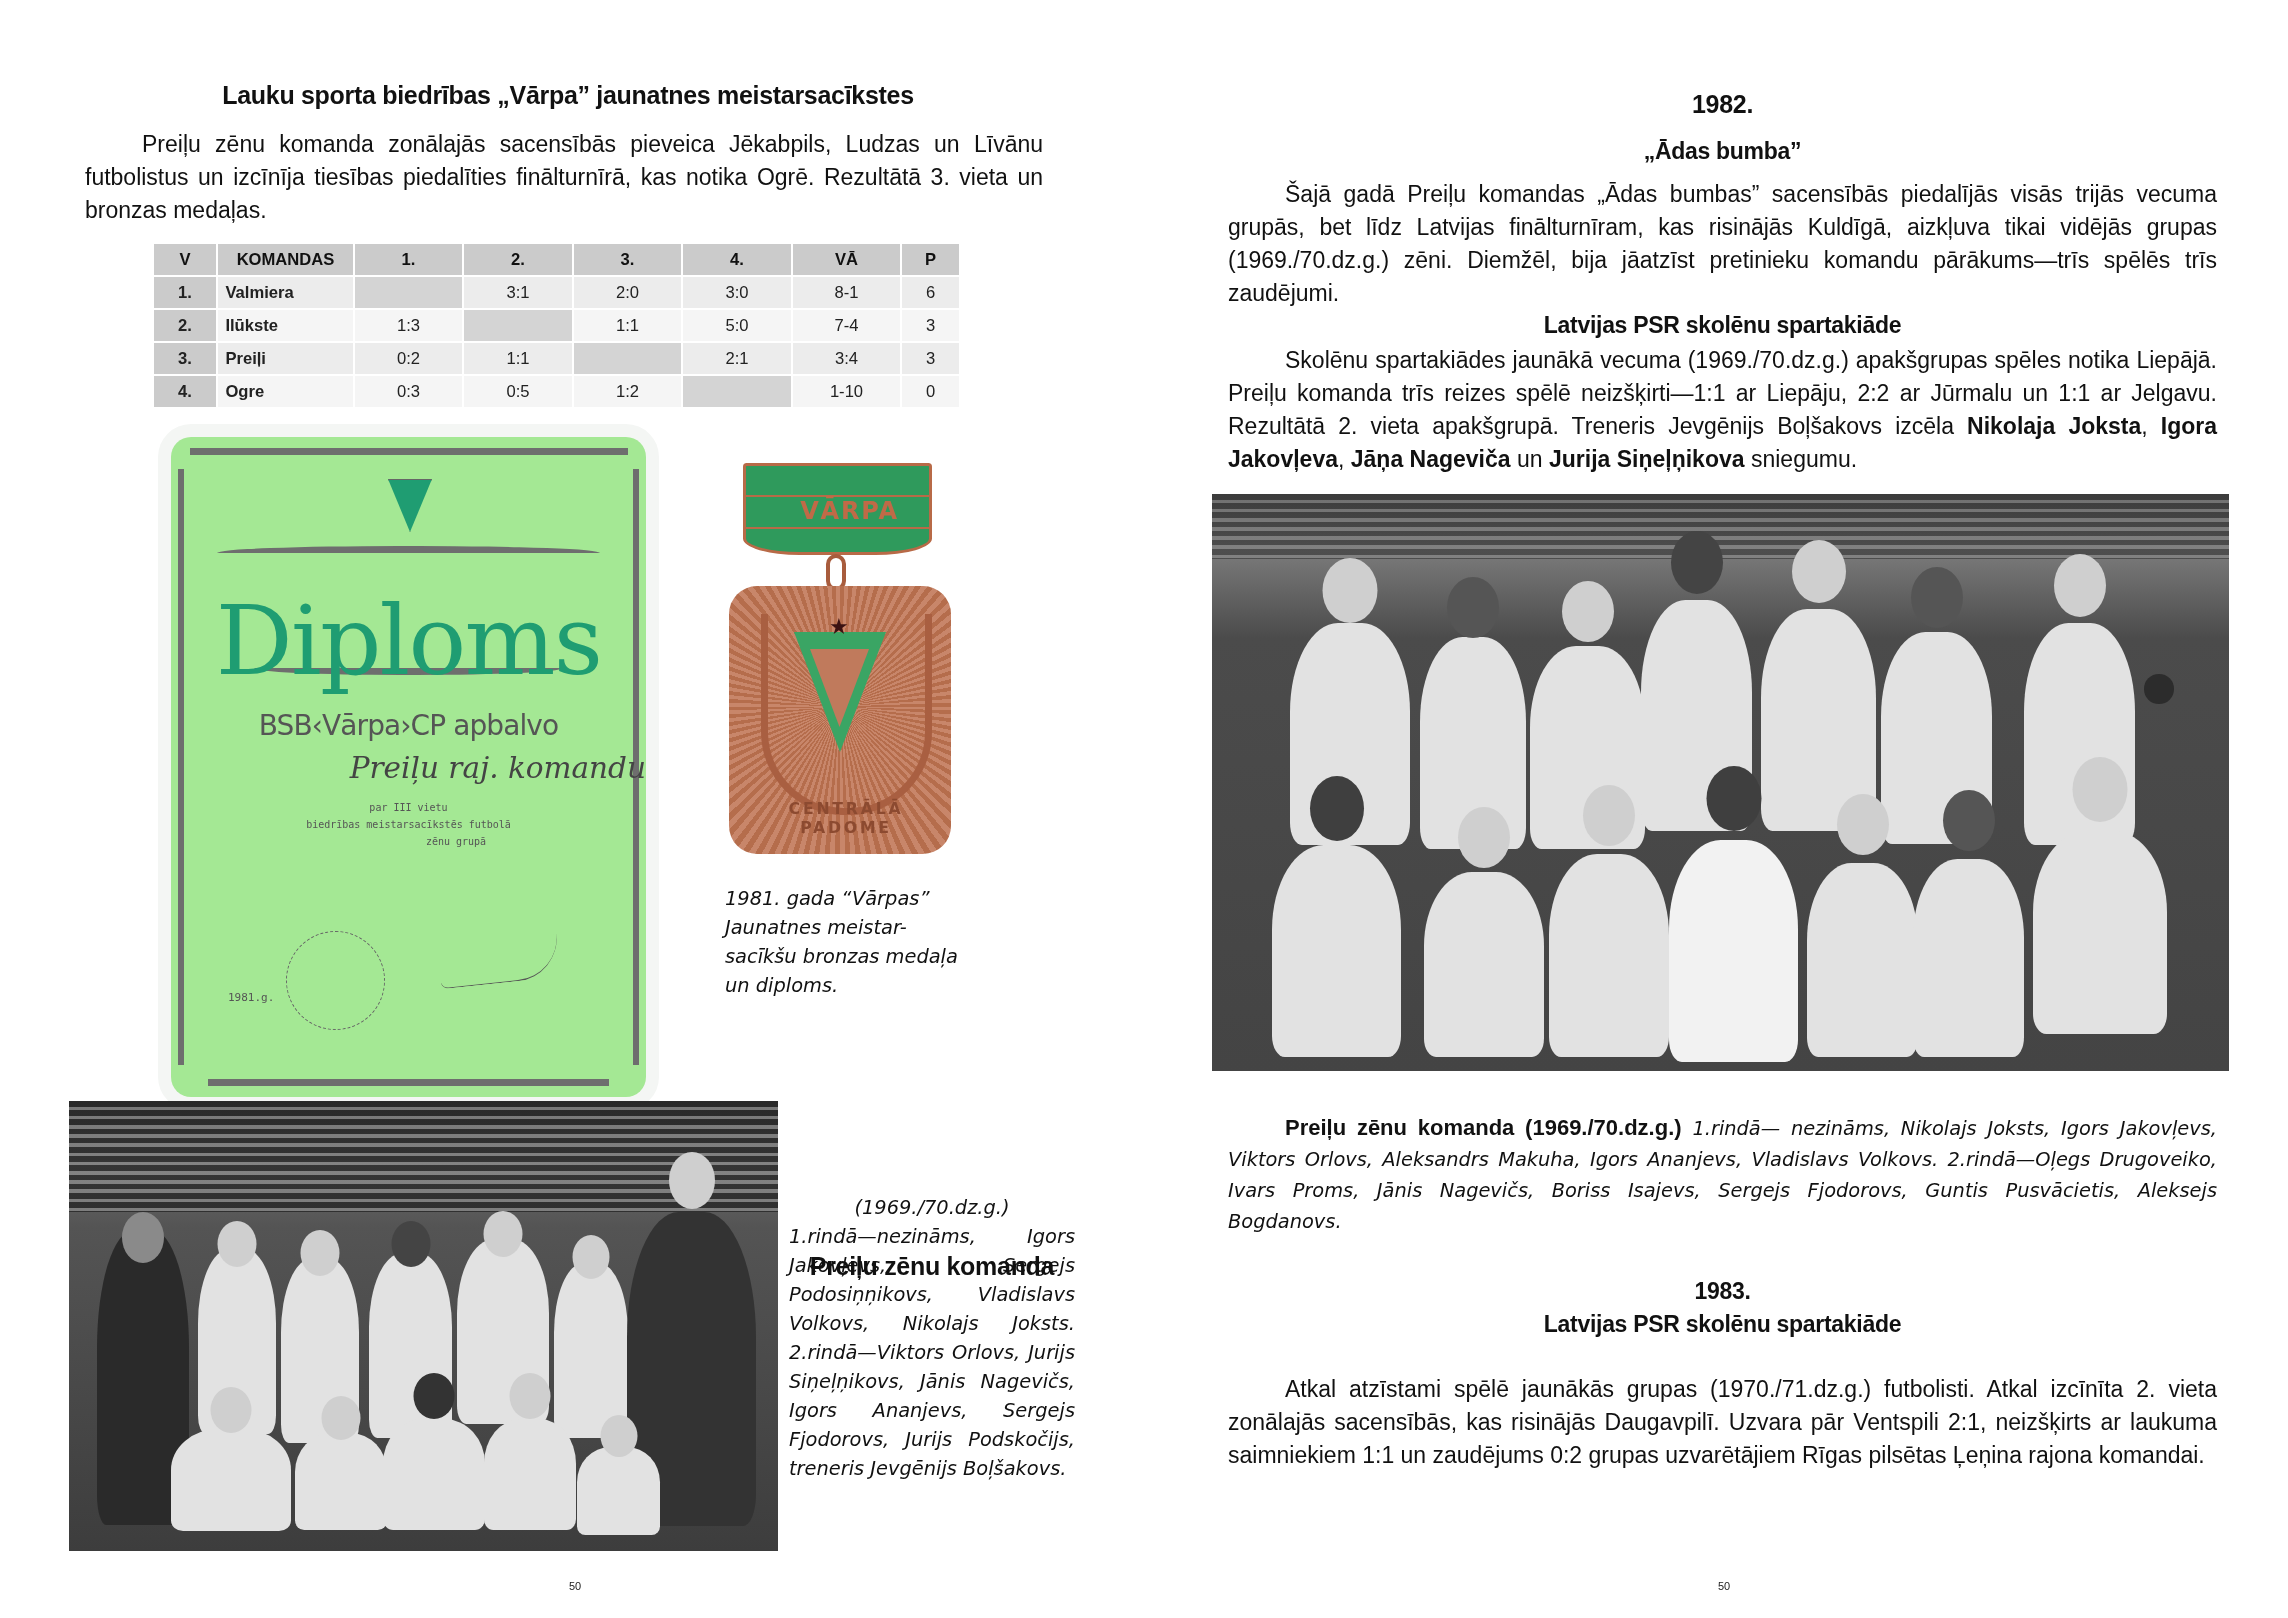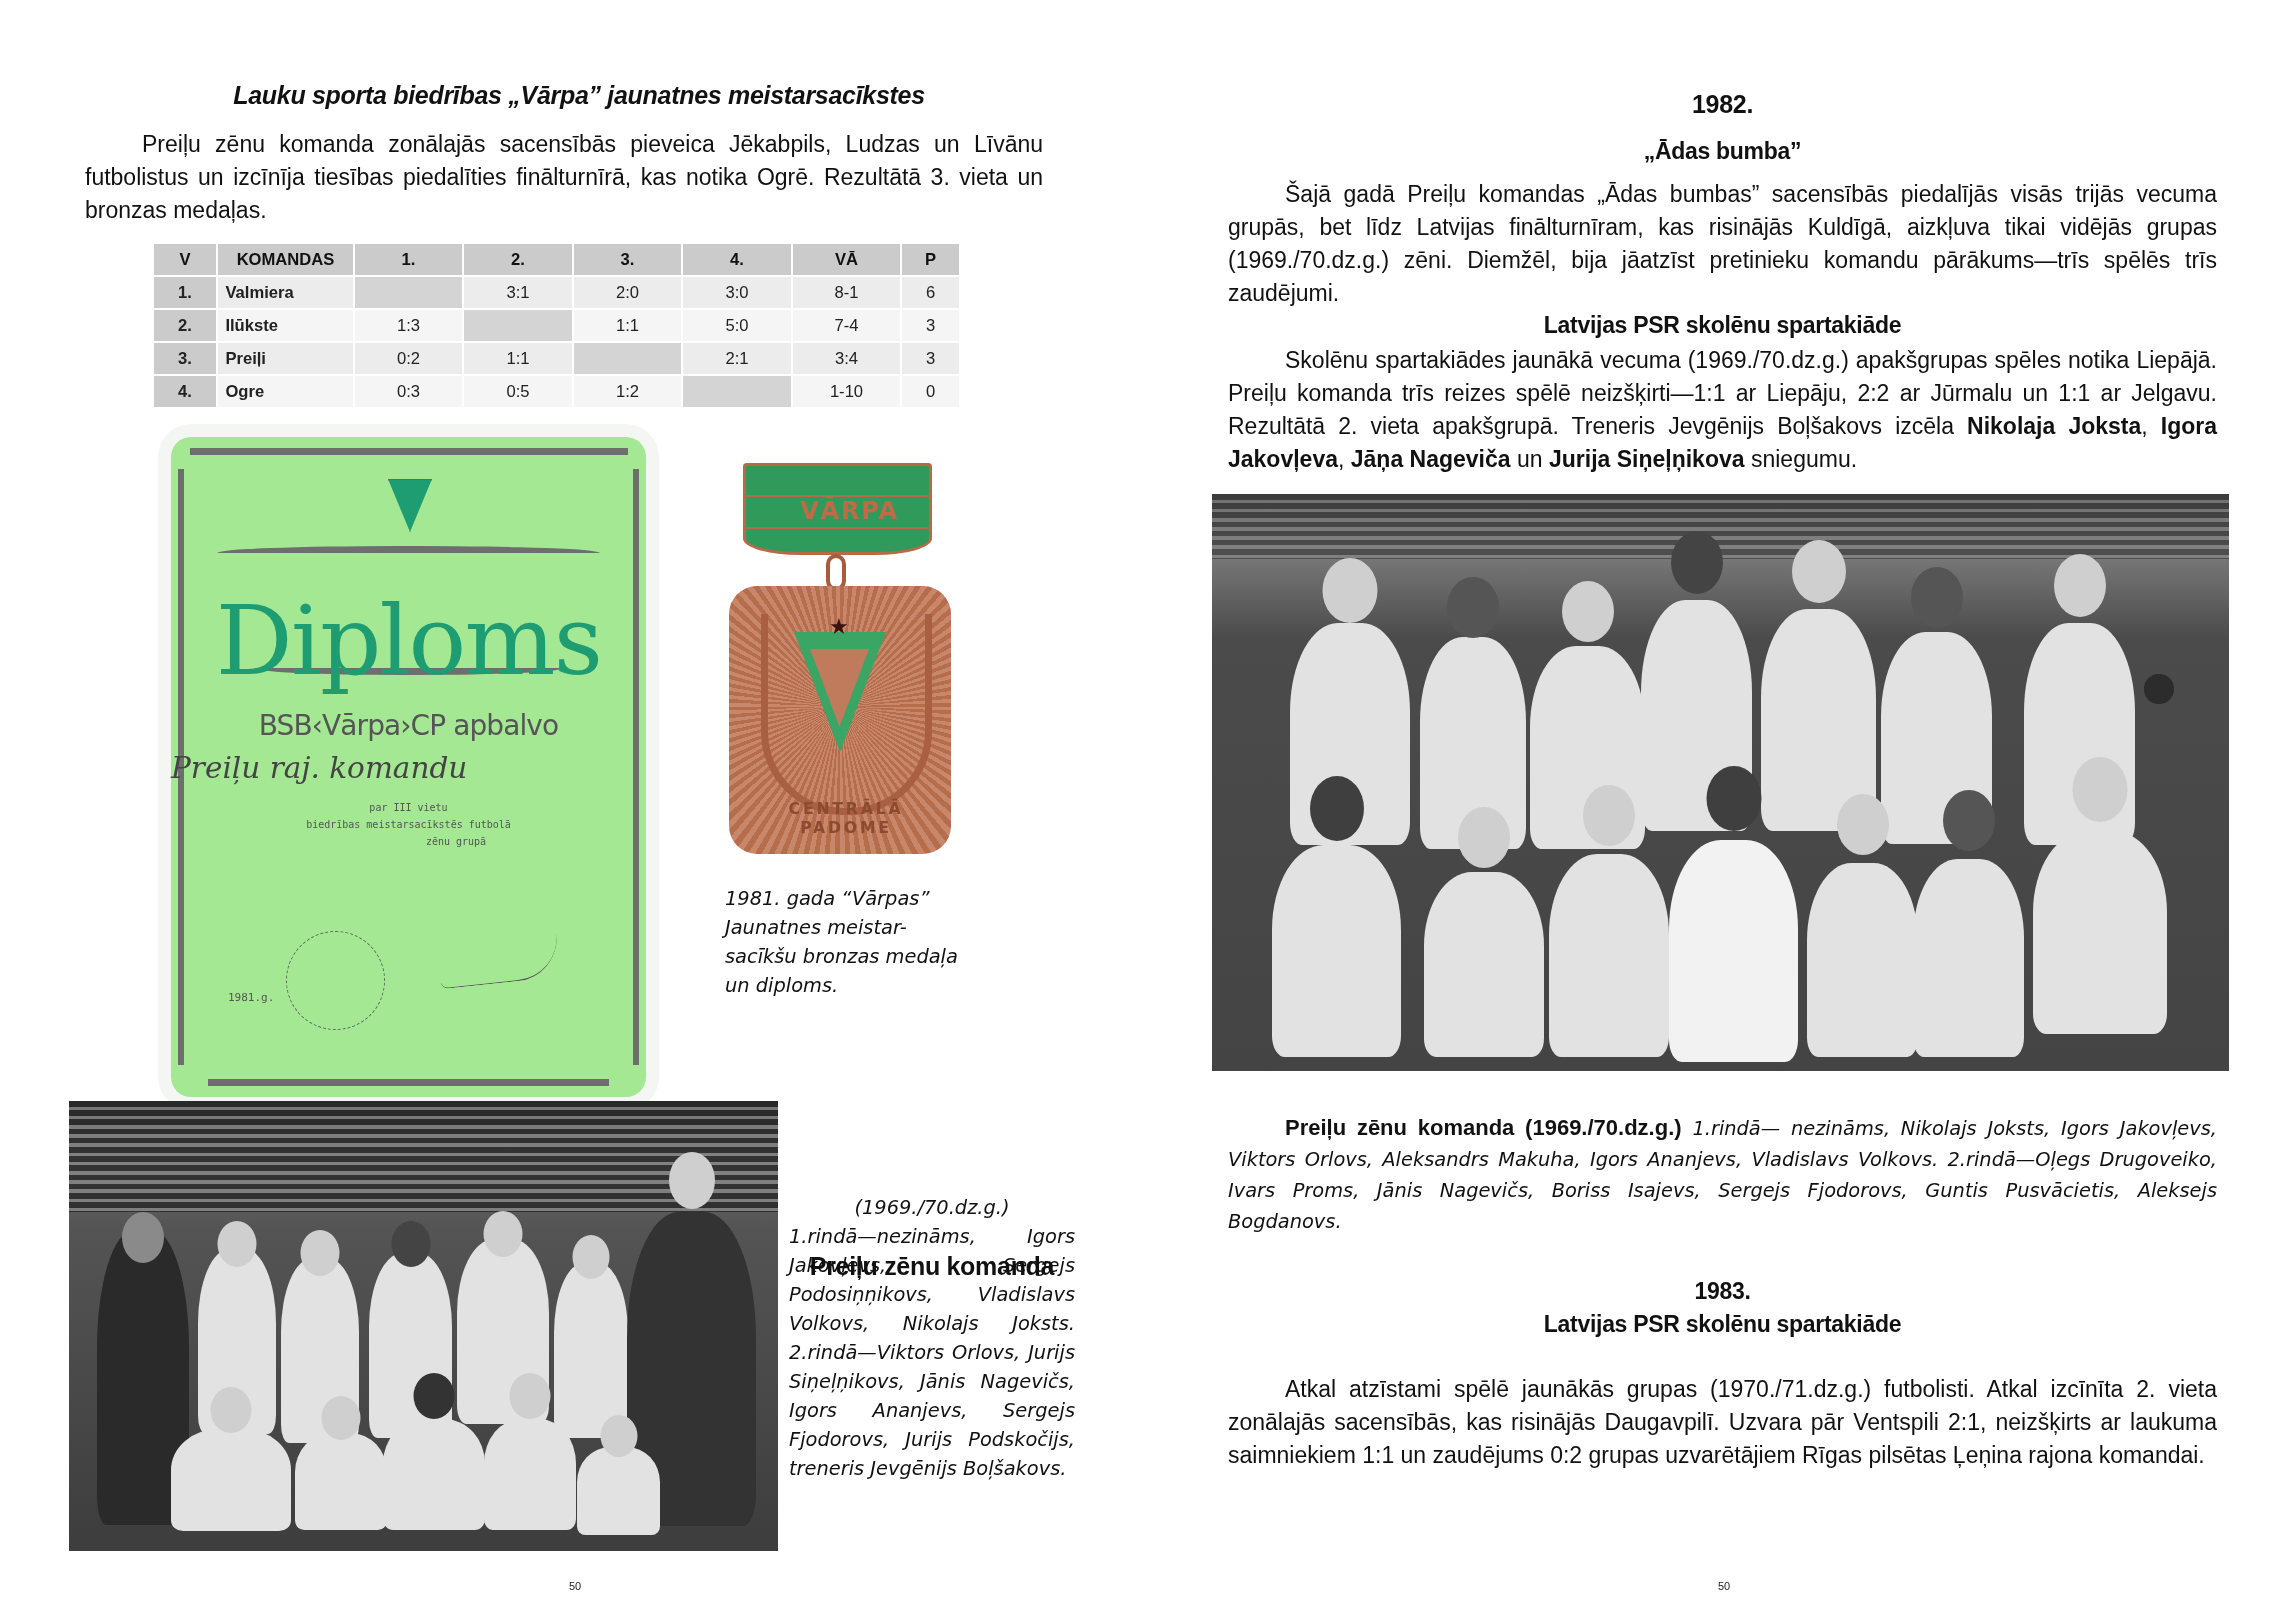--- a/index.html
+++ b/index.html
@@ -38,21 +38,21 @@
   .diploma {
     left:171px; top:437px; width:475px; height:660px; background:#a4e894; border-radius:20px;
     box-shadow:0 0 0 13px #f4f6f4;
   }
   .dip-bar { position:absolute; background:#6e6e6e; }
   .dip-title {
     position:absolute; left:0; right:0; top:148px; text-align:center;
     font-family:"DejaVu Serif", serif; font-size:96px; color:#1f9d72; letter-spacing:-1.8px;
   }
   .dip-sub { position:absolute; left:0; right:0; top:272px; text-align:center; font-size:28px; color:#555; font-family:"DejaVu Sans", sans-serif; letter-spacing:-0.9px; }
-  .dip-hand { position:absolute; left:0; right:0; top:314px; text-align:left; font-size:29.5px; color:#444; font-family:"DejaVu Serif", serif; font-style:italic; }
+  .dip-hand { position:absolute; left:0; right:0; top:314px; text-align:right; font-size:29.5px; color:#444; font-family:"DejaVu Serif", serif; font-style:italic; }
   .dip-type { position:absolute; left:0; right:0; text-align:center; font-size:10px; color:#555; font-family:"DejaVu Sans Mono", monospace; }
   .dip-stamp { position:absolute; left:115px; top:494px; width:97px; height:97px; border:1.8px dashed #666; border-radius:50%; }
   .dip-year { position:absolute; left:57px; top:554px; font-size:11px; color:#555; font-family:"DejaVu Sans Mono", monospace; }
   .dip-sign { position:absolute; left:268px; top:503px; width:120px; height:42px; border-bottom:1.8px solid #555; border-radius:0 0 55px 9.2px; transform:rotate(-6deg); }
 
   
   .medal-ribbon {
     left:743px; top:463px; width:189px; height:92px; background:#2f9a5c;
     border:3.7px solid #b86a47; border-radius:3.7px 3.7px 30% 30% / 3.7px 3.7px 16.6px 16.6px;
     box-sizing:border-box;
@@ -87,21 +87,21 @@
   .stands { position:absolute; left:0; right:0; top:0; background:repeating-linear-gradient(180deg,#222 0 5.5px,#8a8a8a 5.5px 9.2px); opacity:.75; }
   .player { position:absolute; border-radius:40% 40% 10% 10%; background:#e2e2e2; }
   .player .head { position:absolute; left:50%; transform:translateX(-50%); border-radius:50%; background:#cfcfcf; }
   .player.dark { background:#2a2a2a; }
 
   .page-num { font-family:"Liberation Sans", sans-serif; font-size:11px; color:#222; }
 </style>
 </head>
 <body>
 
-<div class="abs heading" style="left:85px; top:81px; width:988px;font-style:italic;">Lauku sporta biedrības „Vārpa” jaunatnes meistarsacīkstes</div>
+<div class="abs heading" style="left:74px; top:81px; width:988px;">Lauku sporta biedrības „Vārpa” jaunatnes meistarsacīkstes</div>
 
 <div class="abs serif-text justify indent" style="left:85px; top:128px; width:958px;">Preiļu zēnu komanda zonālajās sacensībās pieveica Jēkabpils, Ludzas un Līvānu futbolistus un izcīnīja tiesības piedalīties finālturnīrā, kas notika Ogrē. Rezultātā 3. vieta un bronzas medaļas.</div>
 
 <div class="abs" style="left:152px; top:242px;">
   <table class="results">
     <colgroup>
       <col style="width:62px">
         <col style="width:135px">
         <col style="width:107px">
         <col style="width:108px">

